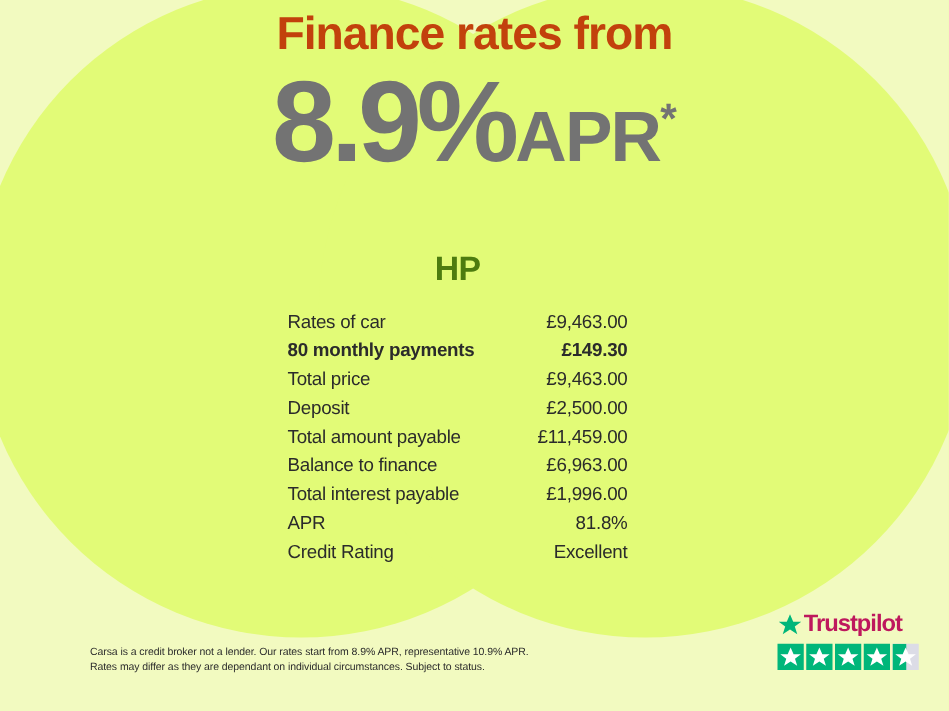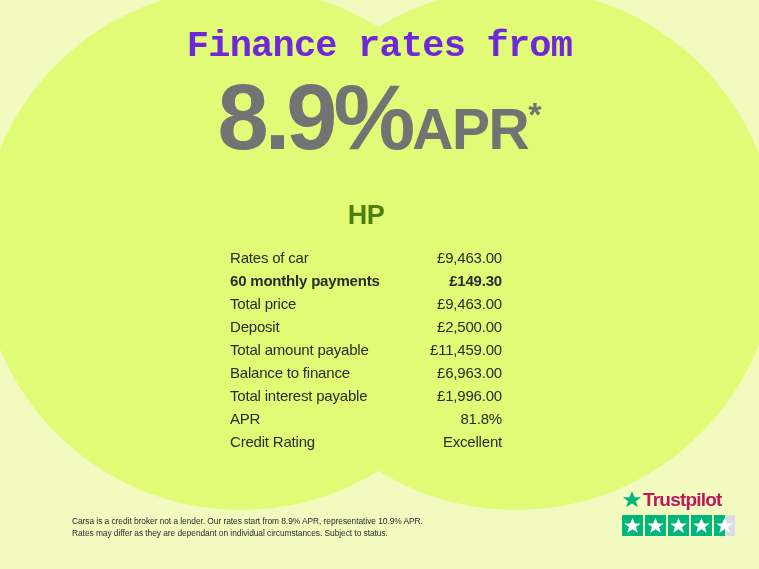--- a/index.html
+++ b/index.html
@@ -42,27 +42,27 @@
   #headline-block {
     position: absolute;
     left: 0;
     top: 0;
     width: 759px;
     text-align: center;
     z-index: 5;
   }
   #headline-title {
     margin: 0;
-    padding-top: 25px;
+    padding-top: 6px;
     font-size: 37px;
     line-height: 42px;
     font-weight: 700;
     letter-spacing: -0.8px;
-    color: #6d28d9;
-    font-family: Liberation Mono, monospace;
+    color: #c2410c;
+    font-family: Liberation Sans, sans-serif;
   }
   #rate-line {
     display: flex;
     align-items: baseline;
     justify-content: center;
     margin-top: 2px;
     color: #737373;
   }
   #rate-value {
     font-size: 92px;
@@ -217,21 +217,21 @@
   </div>
 
   <div id="finance-panel">
     <div id="finance-product">HP</div>
 
     <div class="fin-row">
       <span class="fin-label">Rates of car</span>
       <span class="fin-value">£9,463.00</span>
     </div>
     <div class="fin-row emphasis">
-      <span class="fin-label">60 monthly payments</span>
+      <span class="fin-label">80 monthly payments</span>
       <span class="fin-value">£149.30</span>
     </div>
     <div class="fin-row">
       <span class="fin-label">Total price</span>
       <span class="fin-value">£9,463.00</span>
     </div>
     <div class="fin-row">
       <span class="fin-label">Deposit</span>
       <span class="fin-value">£2,500.00</span>
     </div>

